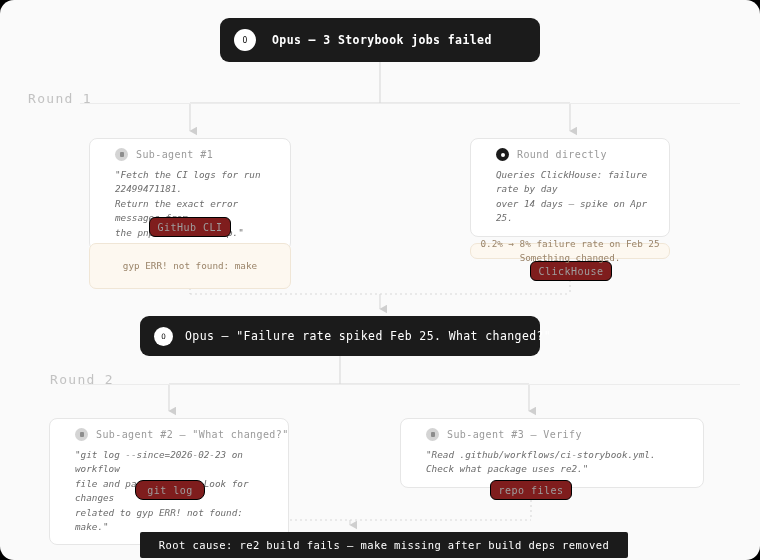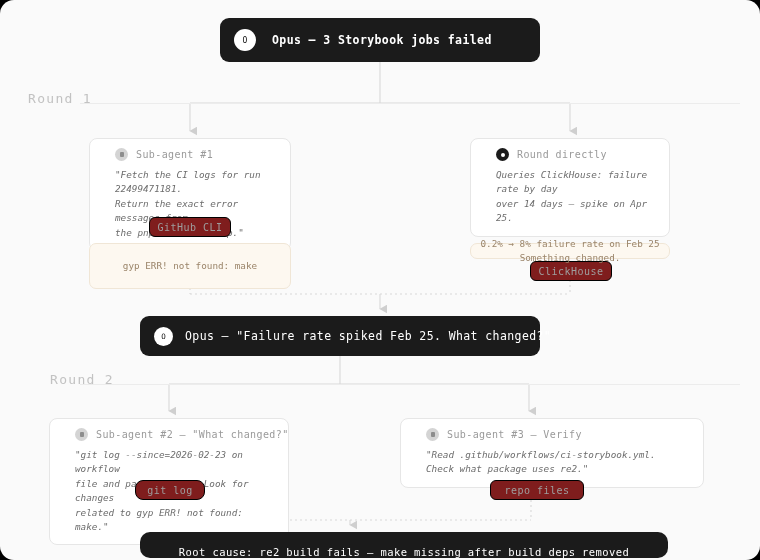--- a/index.html
+++ b/index.html
@@ -59,22 +59,22 @@
     font-size: 11.5px;
     letter-spacing: 0.4px;
     white-space: nowrap;
   }
   #node-root { left: 220px; top: 18px; width: 320px; height: 44px; padding-left: 14px; }
   #node-root .dn-label { margin-left: 16px; font-weight: bold; }
   #node-mid { left: 140px; top: 316px; width: 400px; height: 40px; padding-left: 14px; }
   #node-mid .badge { width: 19px; height: 19px; font-size: 7.5px; }
   #node-mid .dn-label { margin-left: 12px; }
   #node-root-cause {
-    left: 140px; top: 532px; width: 528px; height: 26px;
-    justify-content: center; border-radius: 10px; align-items: flex-end;
+    left: 140px; top: 532px; width: 488px; height: 26px;
+    justify-content: center; border-radius: 2px;
   }
   #node-root-cause .dn-label { font-size: 10.5px; }
 
   
   .agent-card {
     position: absolute;
     background: #ffffff;
     border: 1px solid #e6e6e6;
     border-radius: 8px;
     padding: 9px 11px 10px 25px;
@@ -127,21 +127,21 @@
     font-size: 10px;
     color: #9e9e9e;
     letter-spacing: 0.5px;
     display: flex; align-items: center; justify-content: center;
     height: 20px;
     white-space: nowrap;
   }
   #pill-github { left: 149px; top: 217px; width: 82px; }
   #pill-clickhouse { left: 530px; top: 213px; width: 82px; margin-top: 48px; }
   #pill-gitlog { left: 135px; top: 480px; width: 70px; border-radius: 8px; }
-  #pill-repofiles { left: 490px; top: 480px; width: 94px; }
+  #pill-repofiles { left: 490px; top: 480px; width: 82px; }
 
   
   .result-box {
     position: absolute;
     background: #fdf8f0;
     border: 1px solid #f0e6d6;
     border-radius: 7px;
     font-size: 9.3px;
     color: #9a8469;
     line-height: 1.55;

